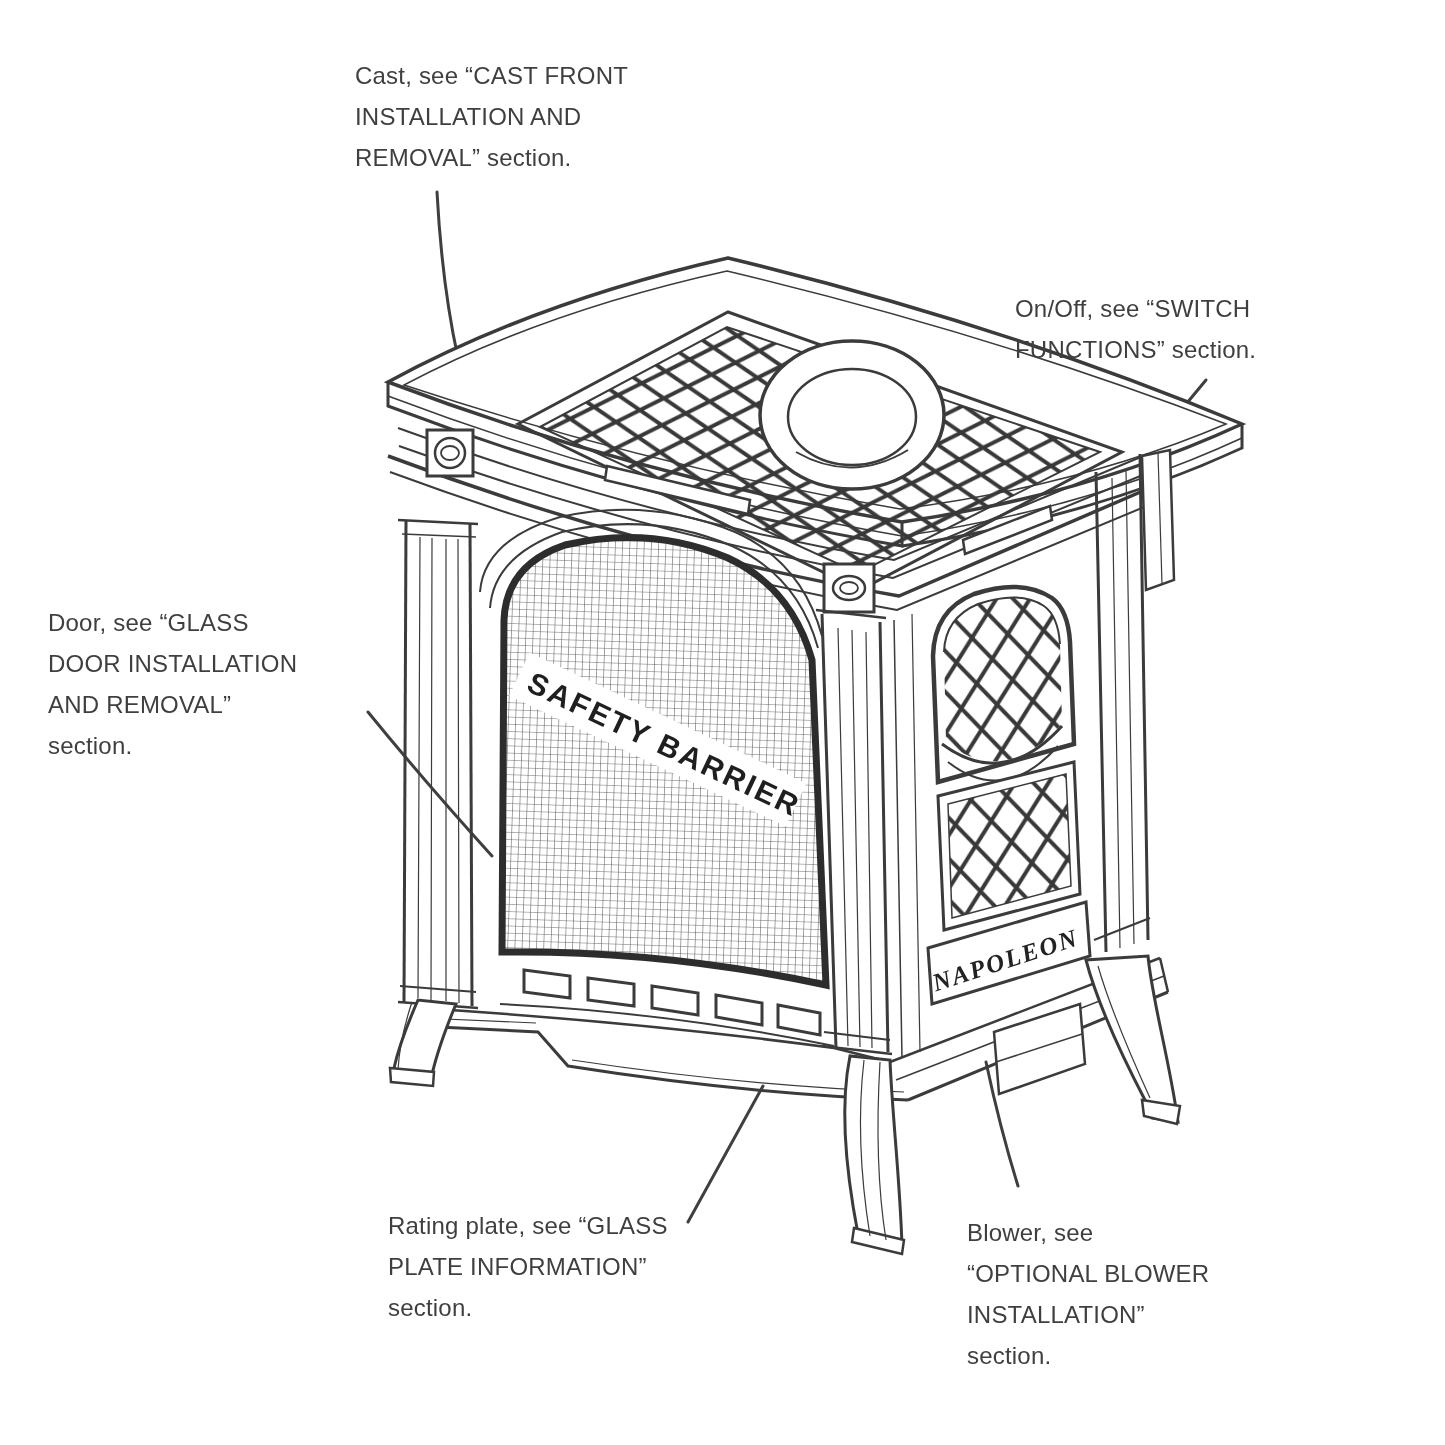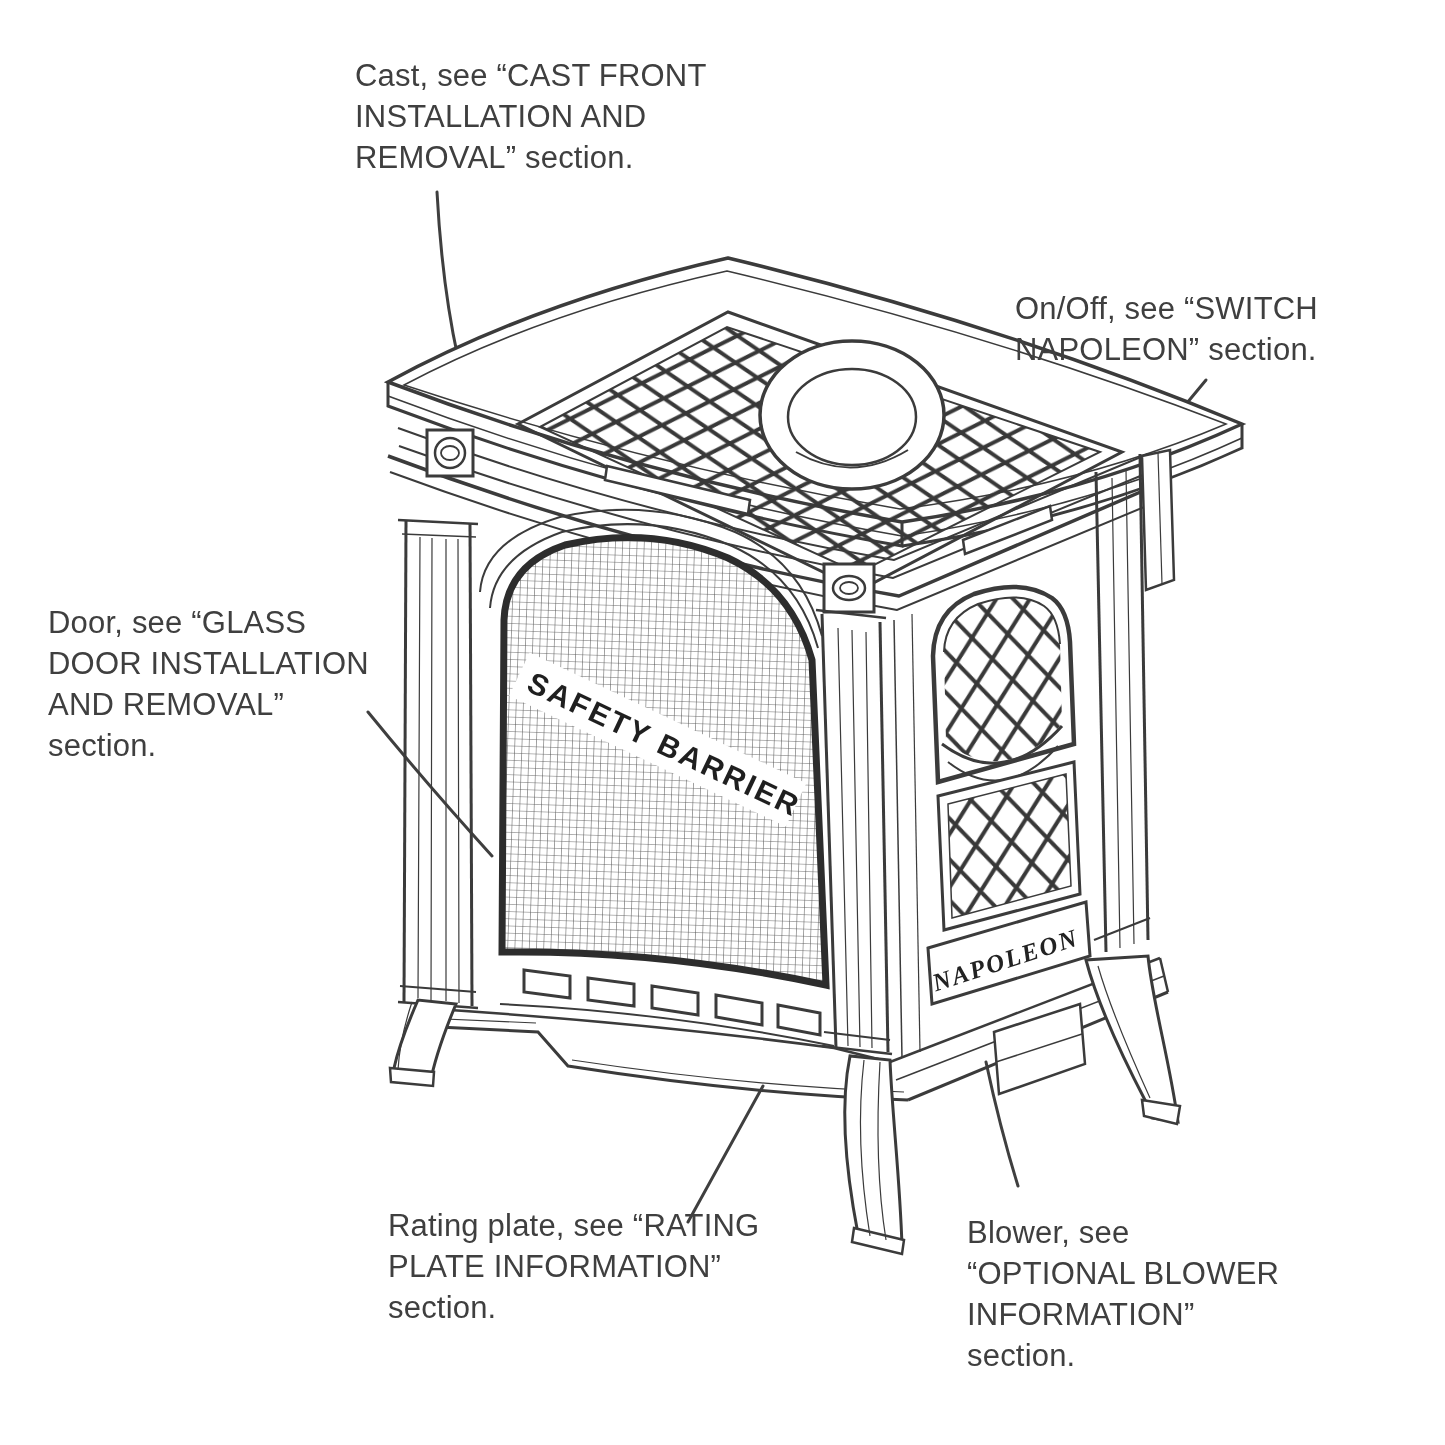--- a/index.html
+++ b/index.html
@@ -5,21 +5,21 @@
   html,body{margin:0;padding:0;background:#ffffff;}
   #stage{
     position:relative;
     width:1445px;height:1445px;
     background:#ffffff;
     font-family:"Liberation Sans", sans-serif;
     overflow:hidden;
   }
   .label{
     position:absolute;
-    font-size:31px;
+    font-size:24px;
     line-height:41px;
     color:#3f3f3f;
     white-space:pre-line;
     letter-spacing:0.2px;
   }
   svg{position:absolute;left:0;top:0;}
   .ln{stroke:#3b3b3b;fill:none;}
   .fw{fill:#ffffff;stroke:#3b3b3b;}
   .banner-text{
     font-family:"Liberation Sans",sans-serif;
@@ -230,29 +230,29 @@
         <path class="ln" stroke-width="1.2" d="M 1098 966 C 1110 1008 1130 1054 1150 1098"></path>
       </g>
     </g>
   </svg>
 
   <div class="label" style="left:355px; top:55px;">Cast, see “CAST FRONT
 INSTALLATION AND
 REMOVAL” section.</div>
 
   <div class="label" style="left:1015px; top:288px;">On/Off, see “SWITCH
-NAPOLEON” section.</div>
+FUNCTIONS” section.</div>
 
   <div class="label" style="left:48px; top:602px;">Door, see “GLASS
 DOOR INSTALLATION
 AND REMOVAL”
 section.</div>
 
-  <div class="label" style="left:388px; top:1205px;">Rating plate, see “RATING
+  <div class="label" style="left:388px; top:1205px;">Rating plate, see “GLASS
 PLATE INFORMATION”
 section.</div>
 
   <div class="label" style="left:967px; top:1212px;">Blower, see
 “OPTIONAL BLOWER
-INFORMATION”
+INSTALLATION”
 section.</div>
 
 </div>
 
 </body></html>

